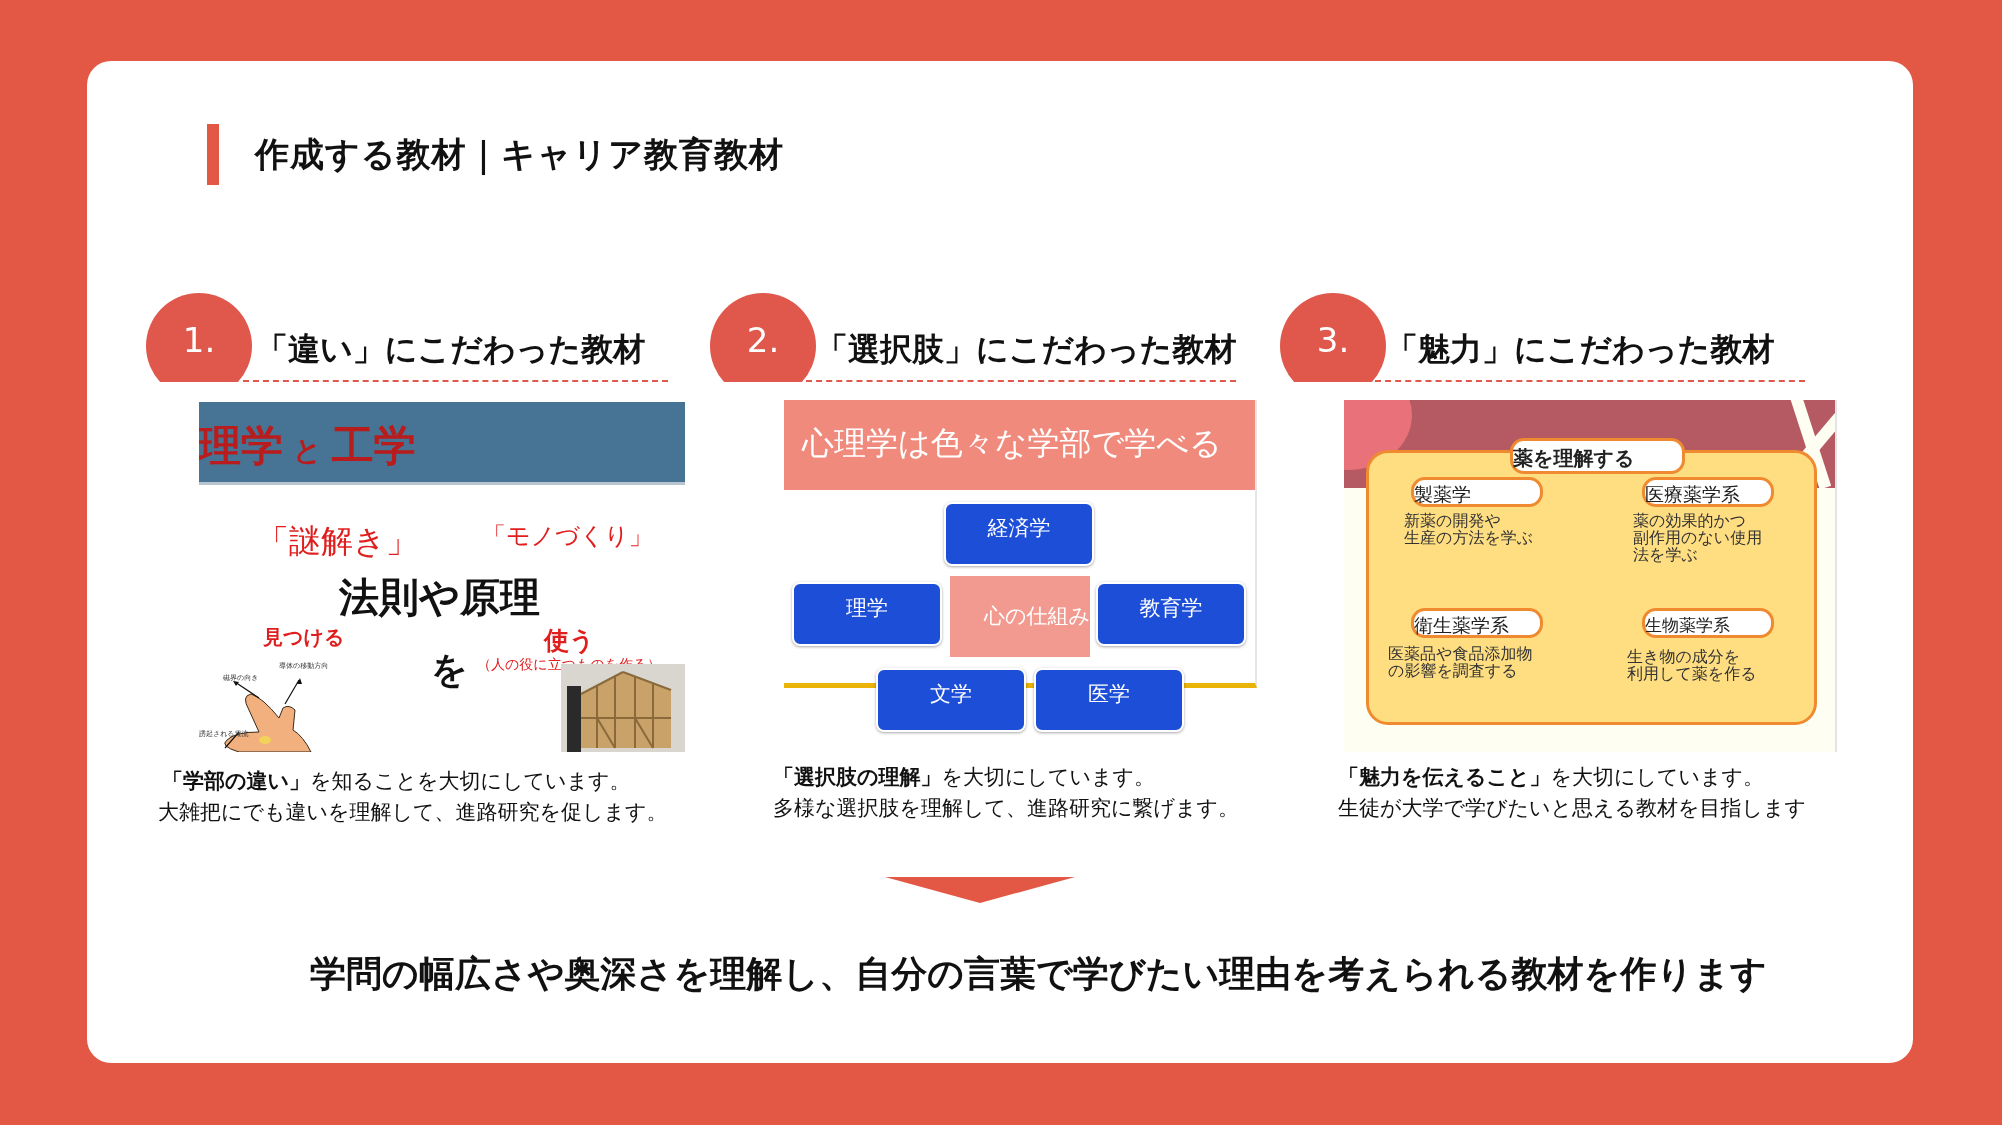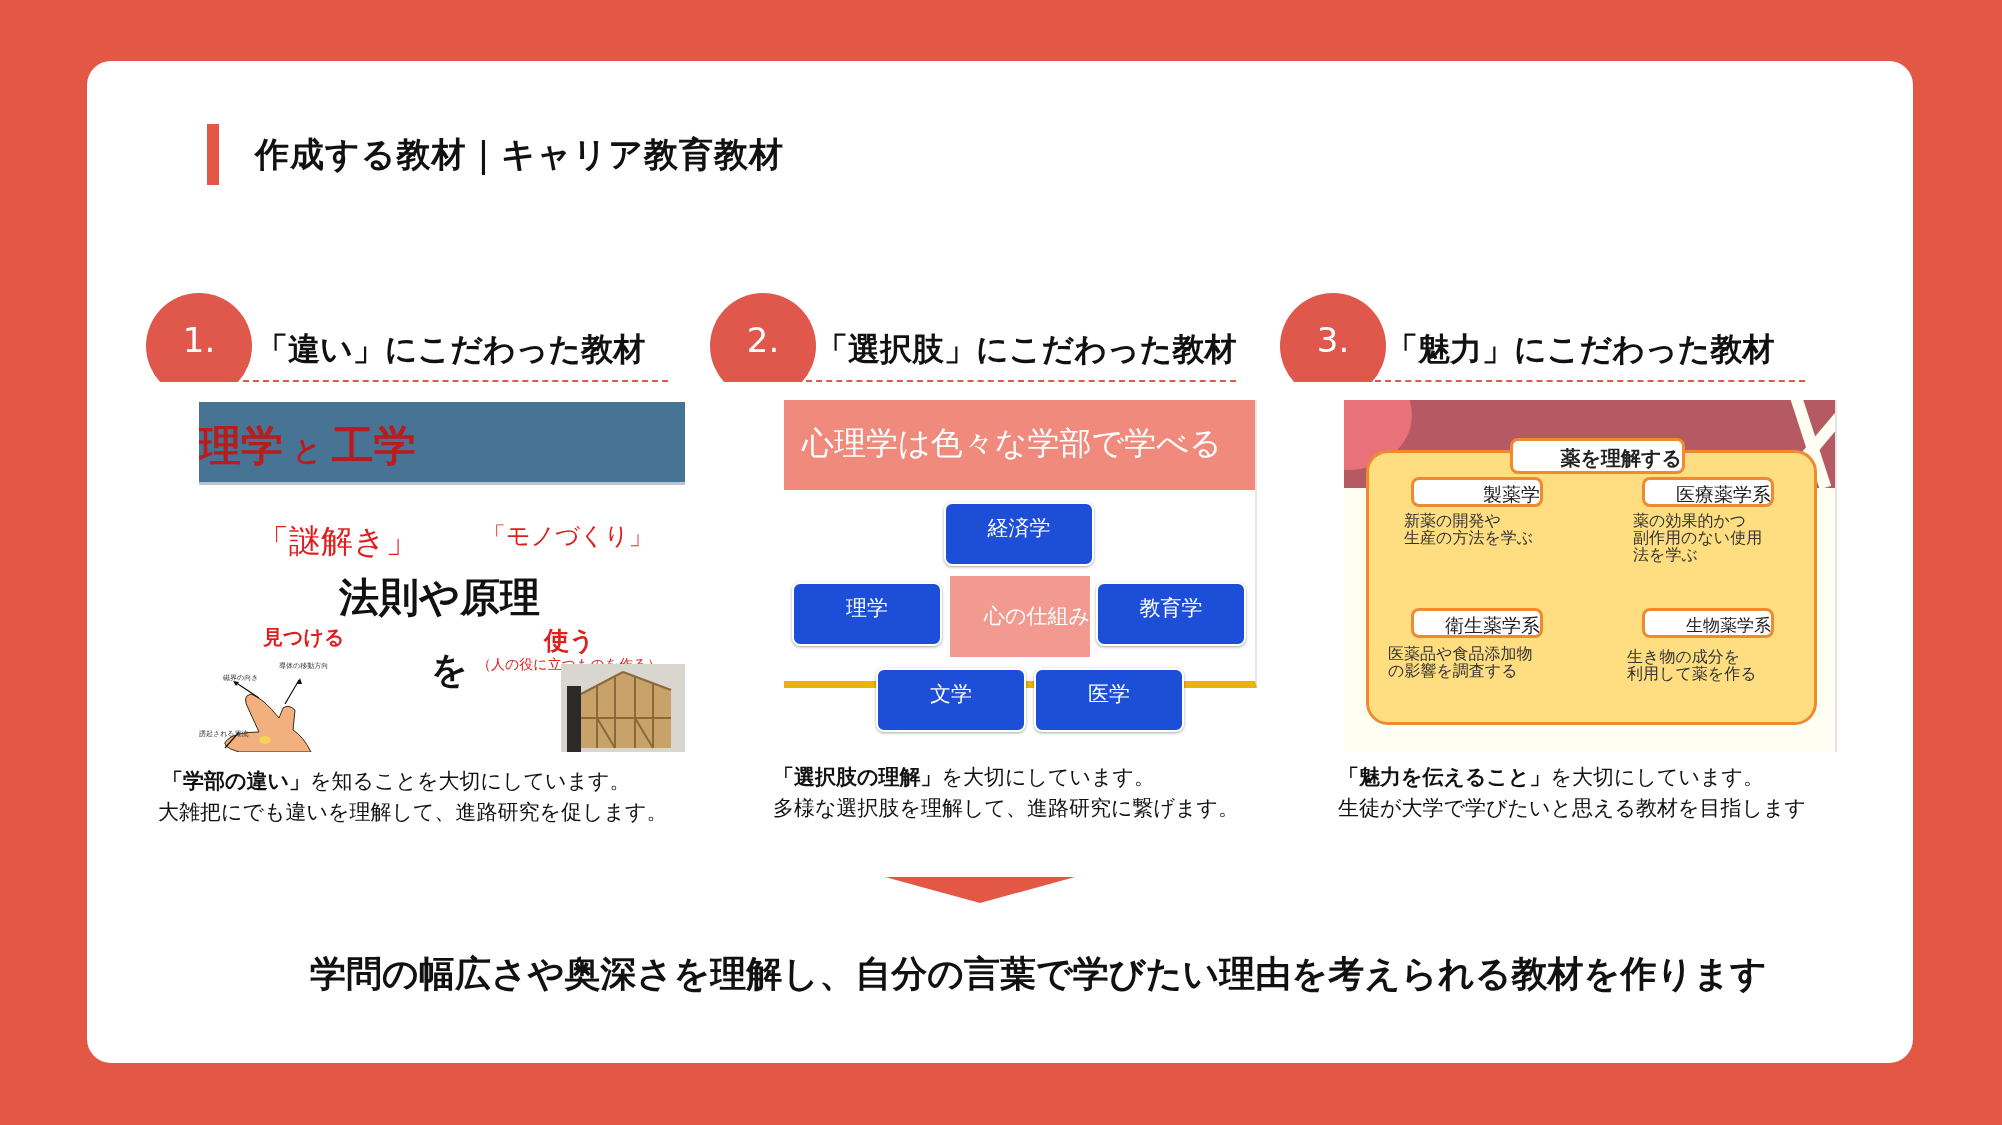--- a/index.html
+++ b/index.html
@@ -18,34 +18,34 @@
 
   
   .p1 { left: 199px; top: 402px; width: 486px; height: 350px; background: #fff; overflow: hidden; }
   .p1-band { position: absolute; left: 0; top: 0; width: 486px; height: 83px; background: #477394; border-bottom: 3px solid #b8c4cf; }
   .p1-band-text { position: absolute; left: 0; top: 16px; width: 486px; text-align: left; color: #b91c1c; font-size: 42px; font-weight: bold; }
   .p1-band-text .small { font-size: 28px; margin: 0 10px; }
   .red { color: #E01E1E; }
   .p1-t { position: absolute; white-space: nowrap; }
 
   
-  .p2 { left: 784px; top: 400px; width: 473px; height: 288px; background: #fff; border-right: 2px solid #e6e6e6; border-bottom: 7px solid #eab308; }
+  .p2 { left: 784px; top: 400px; width: 473px; height: 288px; background: #fff; border-right: 2px solid #e6e6e6; border-bottom: 5px solid #eab308; }
   .p2-band { position: absolute; left: 0; top: 0; width: 471px; height: 90px; background: #F08A7C; }
   .p2-band-text { position: absolute; left: 18px; top: 22px; color: #fff; font-size: 32px; white-space: nowrap; }
   .gbox { position: absolute; width: 150px; height: 64px; background: #1d4ed8; border: 2px solid #fff; border-radius: 8px; box-shadow: 0 1px 3px rgba(0,0,0,0.35); color: #fff; font-size: 21px; text-align: center; padding-top: 10px; }
   .pbox { position: absolute; background: #F29A8F; color: #fff; font-size: 21px; text-align: right; }
 
   
   .p3 { left: 1344px; top: 400px; width: 493px; height: 352px; background: #FEFEF2; overflow: hidden; border-right: 2px solid #e4e4e4; }
   .p3-band { position: absolute; left: 0; top: 0; width: 493px; height: 88px; background: #B55A62; }
   .p3-circle { position: absolute; left: -60px; top: -40px; width: 128px; height: 110px; border-radius: 50%; background: #E8717A; }
   .p3-stroke1 { position: absolute; left: 460px; top: -10px; width: 12px; height: 100px; background: #FEFEF2; transform: rotate(-18deg); }
   .p3-stroke2 { position: absolute; left: 470px; top: 10px; width: 12px; height: 60px; background: #FEFEF2; transform: rotate(40deg); }
   .ybox { position: absolute; left: 22px; top: 50px; width: 451px; height: 275px; background: #FFDE82; border: 3px solid #F08A30; border-radius: 22px; }
-  .wlabel { position: absolute; background: #fff; border: 3px solid #F08A30; border-radius: 8px; text-align: right; color: #222; white-space: nowrap; }
+  .wlabel { position: absolute; background: #fff; border: 3px solid #F08A30; border-radius: 14px; text-align: left; color: #222; white-space: nowrap; }
   .p3-desc { position: absolute; color: #333; font-size: 16px; line-height: 17px; white-space: pre; }
 
   .caption { position: absolute; font-size: 21px; color: #111; white-space: nowrap; line-height: 31px; }
   .caption b { font-weight: bold; }
 
   .arrow { left: 885px; top: 877px; width: 0; height: 0; border-left: 95px solid transparent; border-right: 95px solid transparent; border-top: 26px solid #E35845; }
   .conclusion { left: 0; top: 950px; width: 2002px; text-align: center; padding-left: 168px; font-size: 36px; font-weight: bold; color: #111; white-space: nowrap; }
 </style>
 </head>
 <body>

